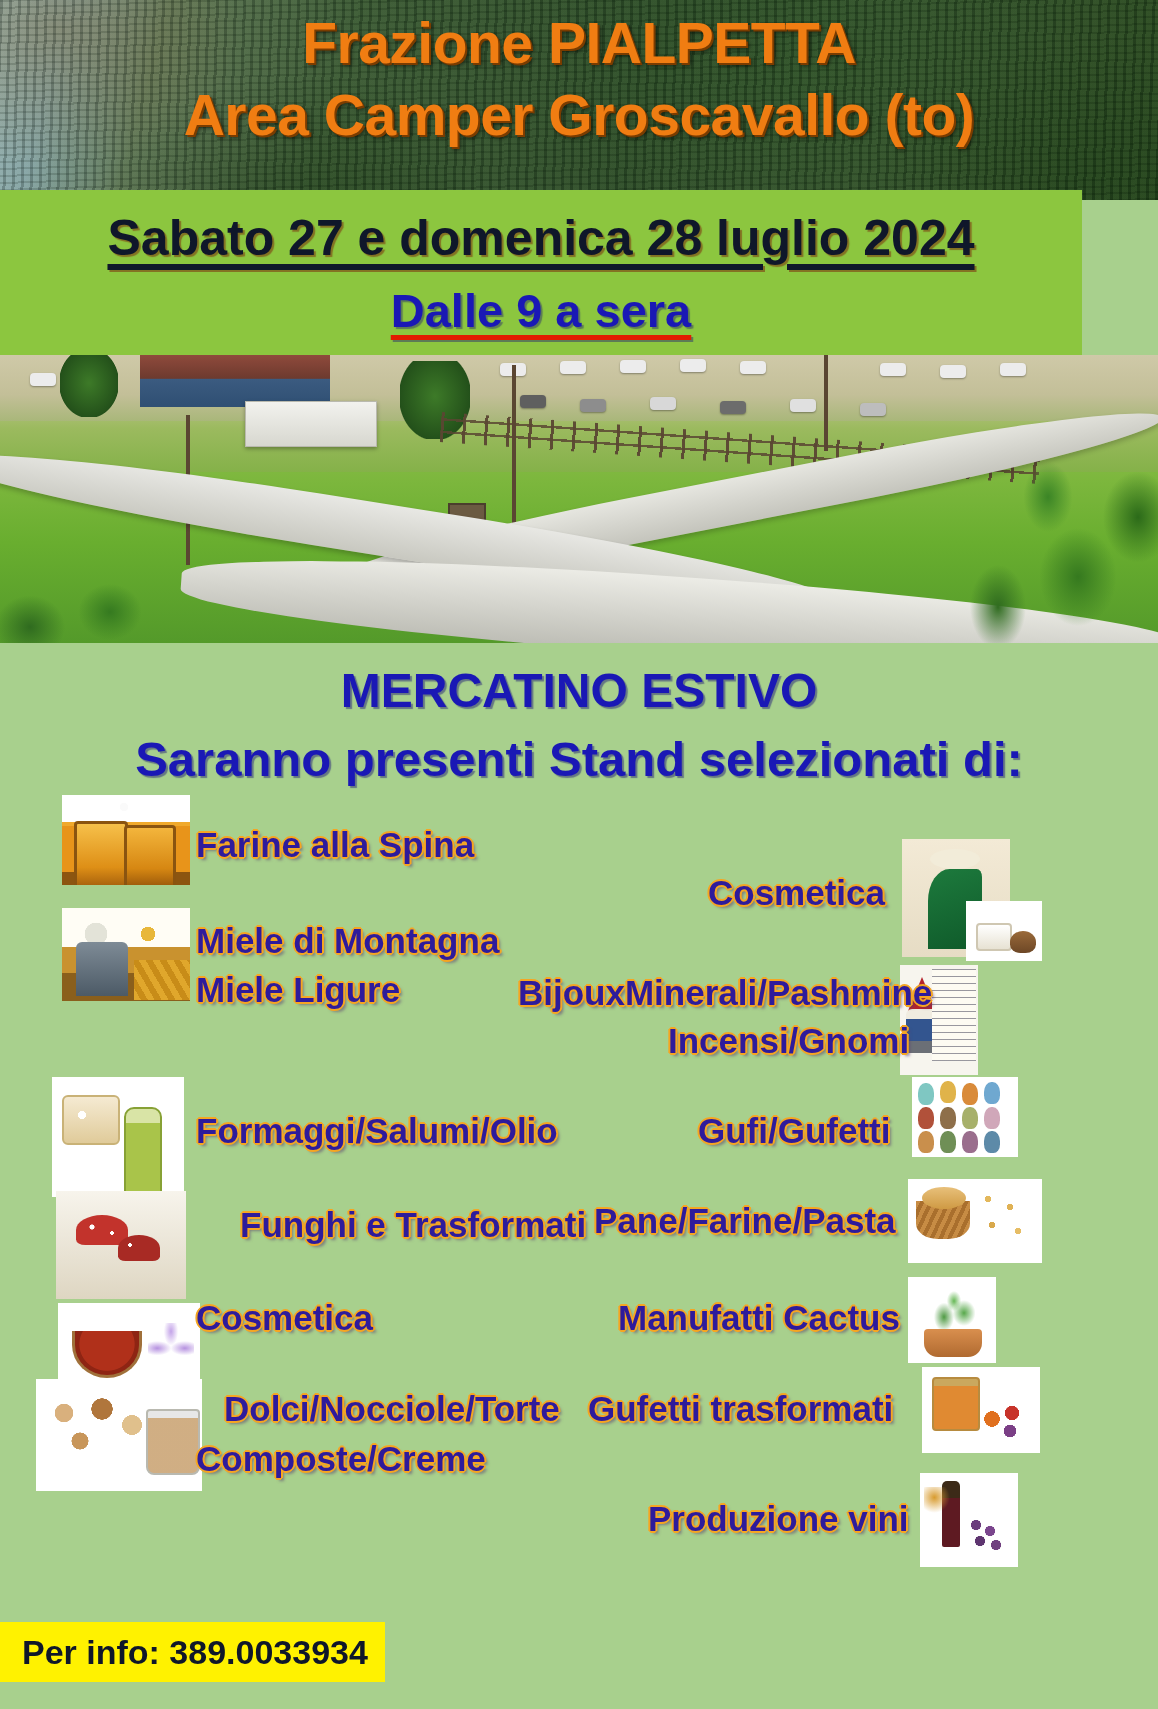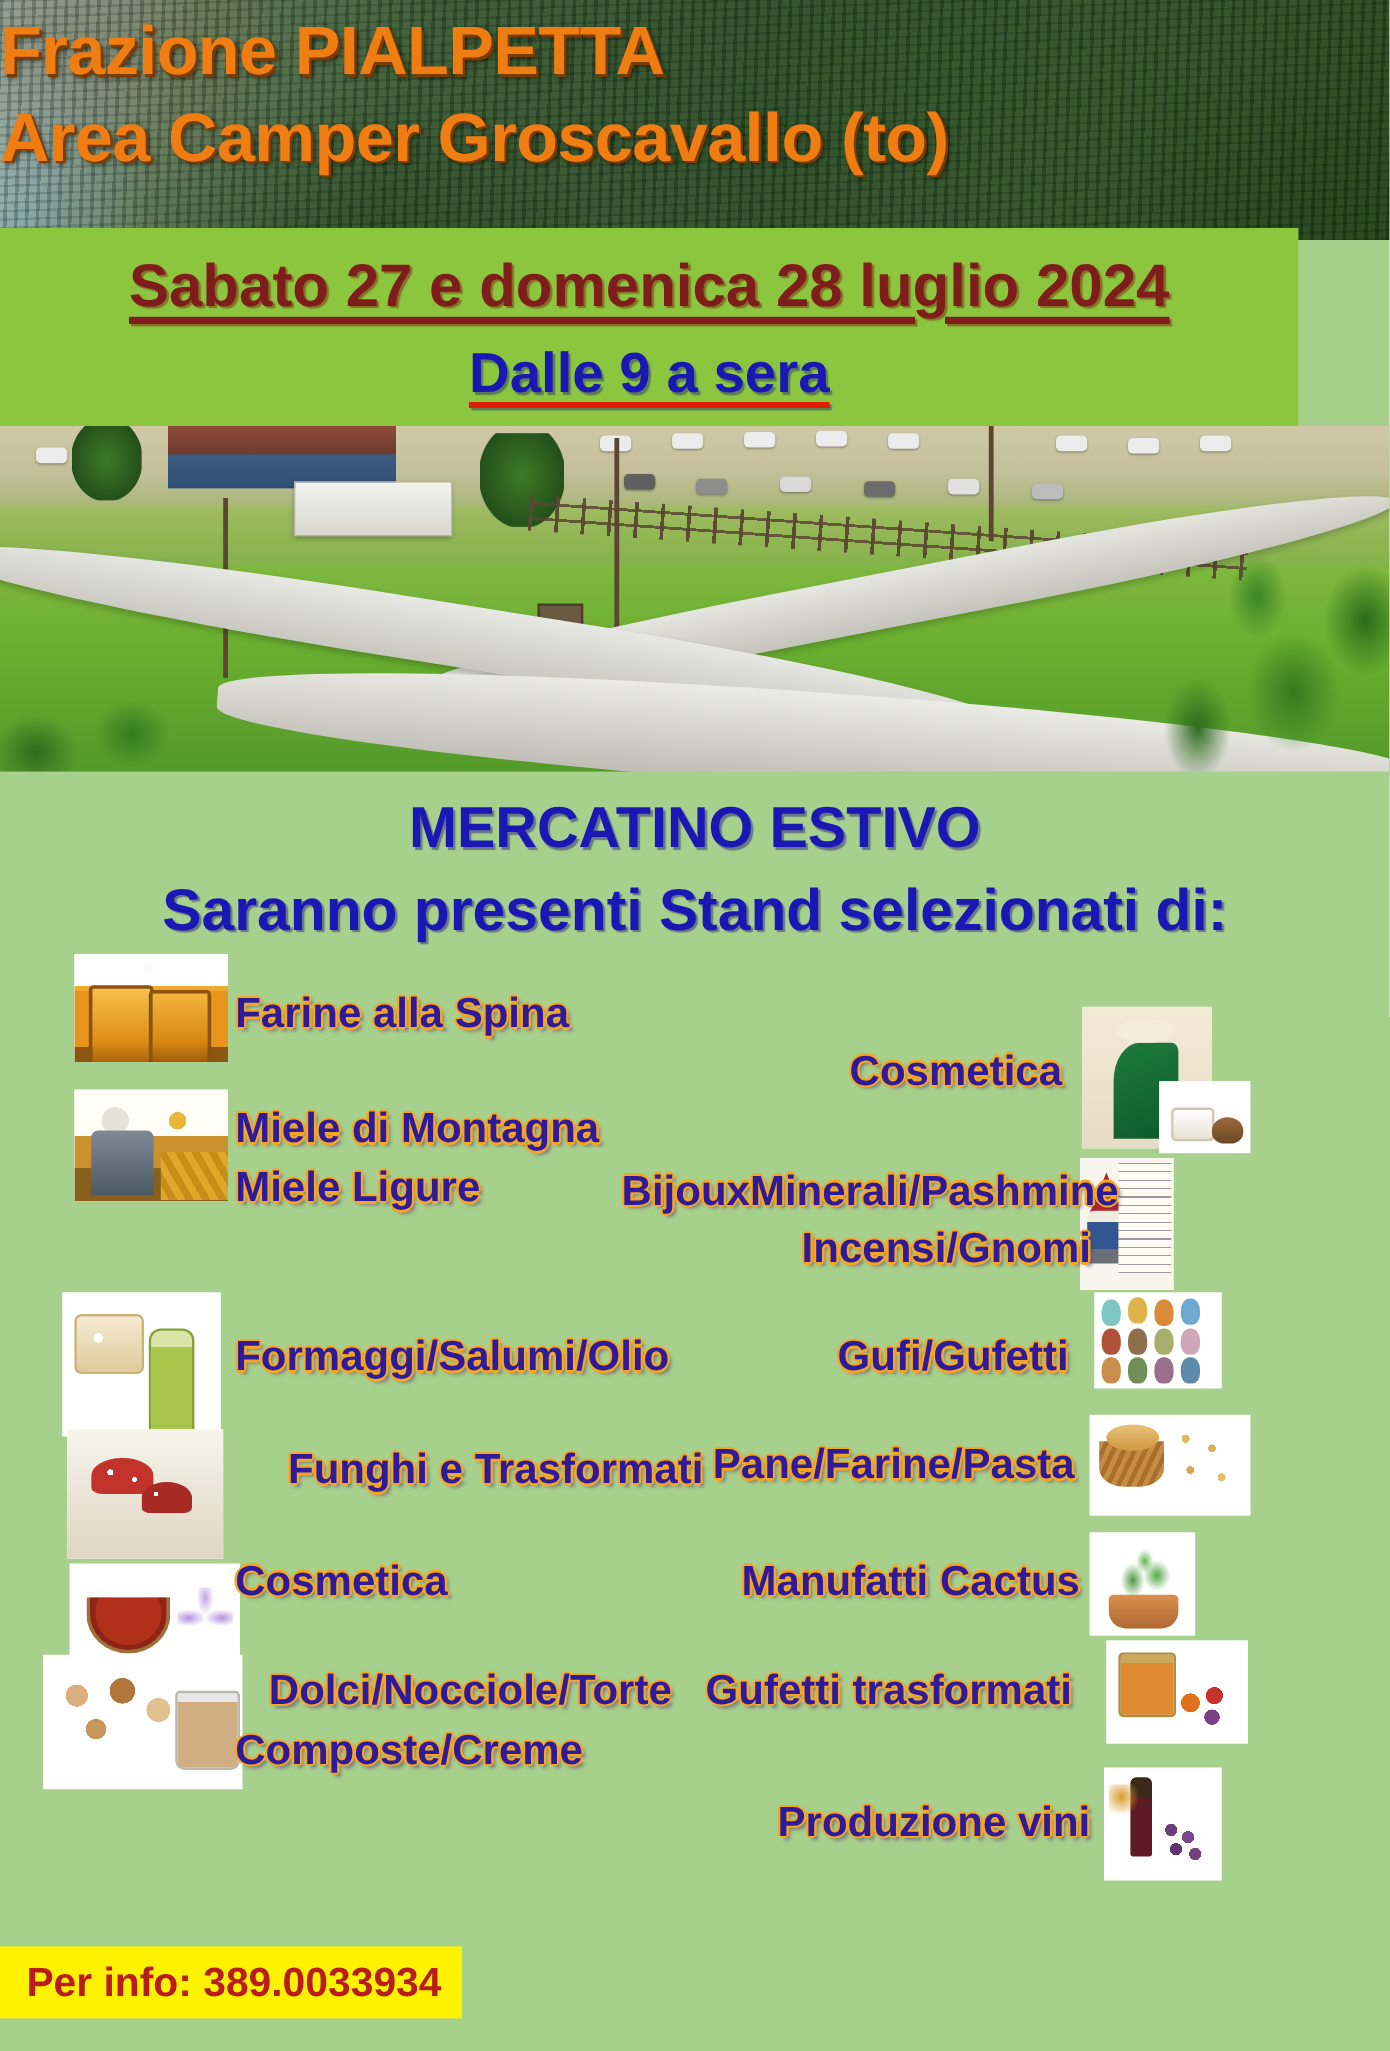--- a/index.html
+++ b/index.html
@@ -42,21 +42,21 @@
     position: absolute; left: 0; top: 0; width: 100%; height: 100%;
     background-image:
       repeating-linear-gradient(92deg, rgba(16,40,14,.40) 0px, rgba(16,40,14,.40) 3px, rgba(70,110,55,.22) 3px, rgba(70,110,55,.22) 9px),
       repeating-linear-gradient(178deg, rgba(10,30,8,.25) 0px, rgba(10,30,8,.25) 2px, rgba(90,130,70,.10) 2px, rgba(90,130,70,.10) 7px);
     opacity: .85;
   }
   .hero-title-wrap {
     position: absolute; left: 0; top: 0;
     width: 100%; height: 200px;
     display: flex; flex-direction: column;
-    justify-content: flex-start;
+    align-items: center; justify-content: flex-start;
     padding-top: 14px;
     box-sizing: border-box;
   }
   .hero-line {
     font-weight: bold;
     font-size: 57px;
     line-height: 1.02;
     color: #F07D12;
     letter-spacing: -0.5px;
     text-shadow:
@@ -72,21 +72,21 @@
     left: 0; top: 190px;
     width: 1082px; height: 165px;
     background: #8CC63F;
     display: flex; flex-direction: column;
     align-items: center; justify-content: center;
     box-sizing: border-box;
   }
   .date-line {
     font-weight: bold;
     font-size: 50px;
-    color: #7f1d1d;
+    color: #0f172a;
     text-decoration: underline;
     text-decoration-thickness: 6px;
     text-underline-offset: 9px;
     text-shadow: 2px 2px 1px rgba(120,10,0,.45);
     white-space: nowrap;
     margin: 2px 0 16px 0;
   }
   .time-line {
     font-weight: bold;
     font-size: 47px;
@@ -489,21 +489,21 @@
     left: 0; top: 1622px;
     width: 385px; height: 60px;
     background: #FFF200;
     display: flex; align-items: center;
     padding-left: 22px;
     box-sizing: border-box;
   }
   .info-text {
     font-weight: bold;
     font-size: 34px;
-    color: #b91c1c;
+    color: #0f172a;
     white-space: nowrap;
   }
 </style>
 </head>
 <body>
 
 <div class="poster">
 
   <div class="hero-photo">
     <div class="hero-sky"></div>

